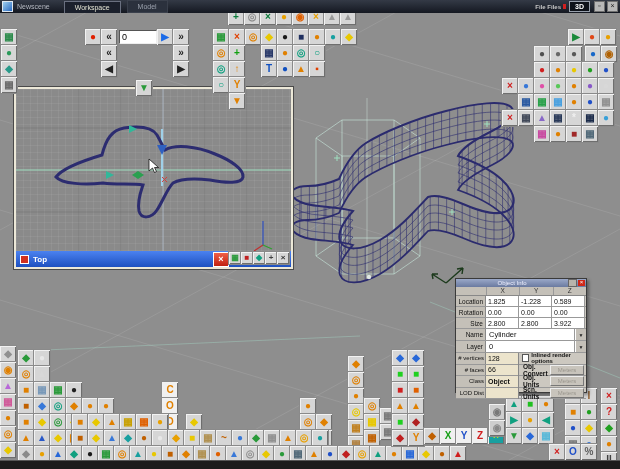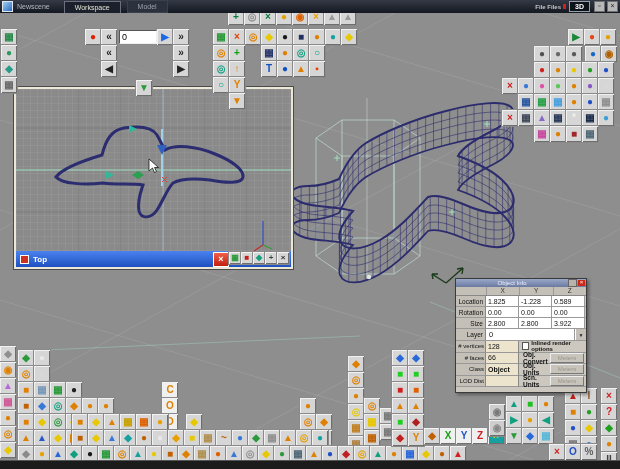--- a/index.html
+++ b/index.html
@@ -1147,20 +1147,25 @@
         <div class="oi-val">0.00</div>
       </div>
       <div class="oi-row">
         <div class="oi-label">Size</div>
         <div class="oi-val">2.800</div>
         <div class="oi-val">2.800</div>
         <div class="oi-val">3.922</div>
       </div>
     </div>
   <div class="oi-wide">
+    <div class="oi-label">Name</div>
+    <div class="oi-field">Cylinder</div>
+    <div class="oi-drop">▼</div>
+  </div>
+  <div class="oi-wide">
     <div class="oi-label">Layer</div>
     <div class="oi-field">0</div>
     <div class="oi-drop">▼</div>
   </div>
   <div id="oi-lower">
     <div id="oi-stats">
         <div class="oi-stat">
           <div class="oi-slabel"># vertices</div>
           <div class="oi-sval">128</div>
         </div>

